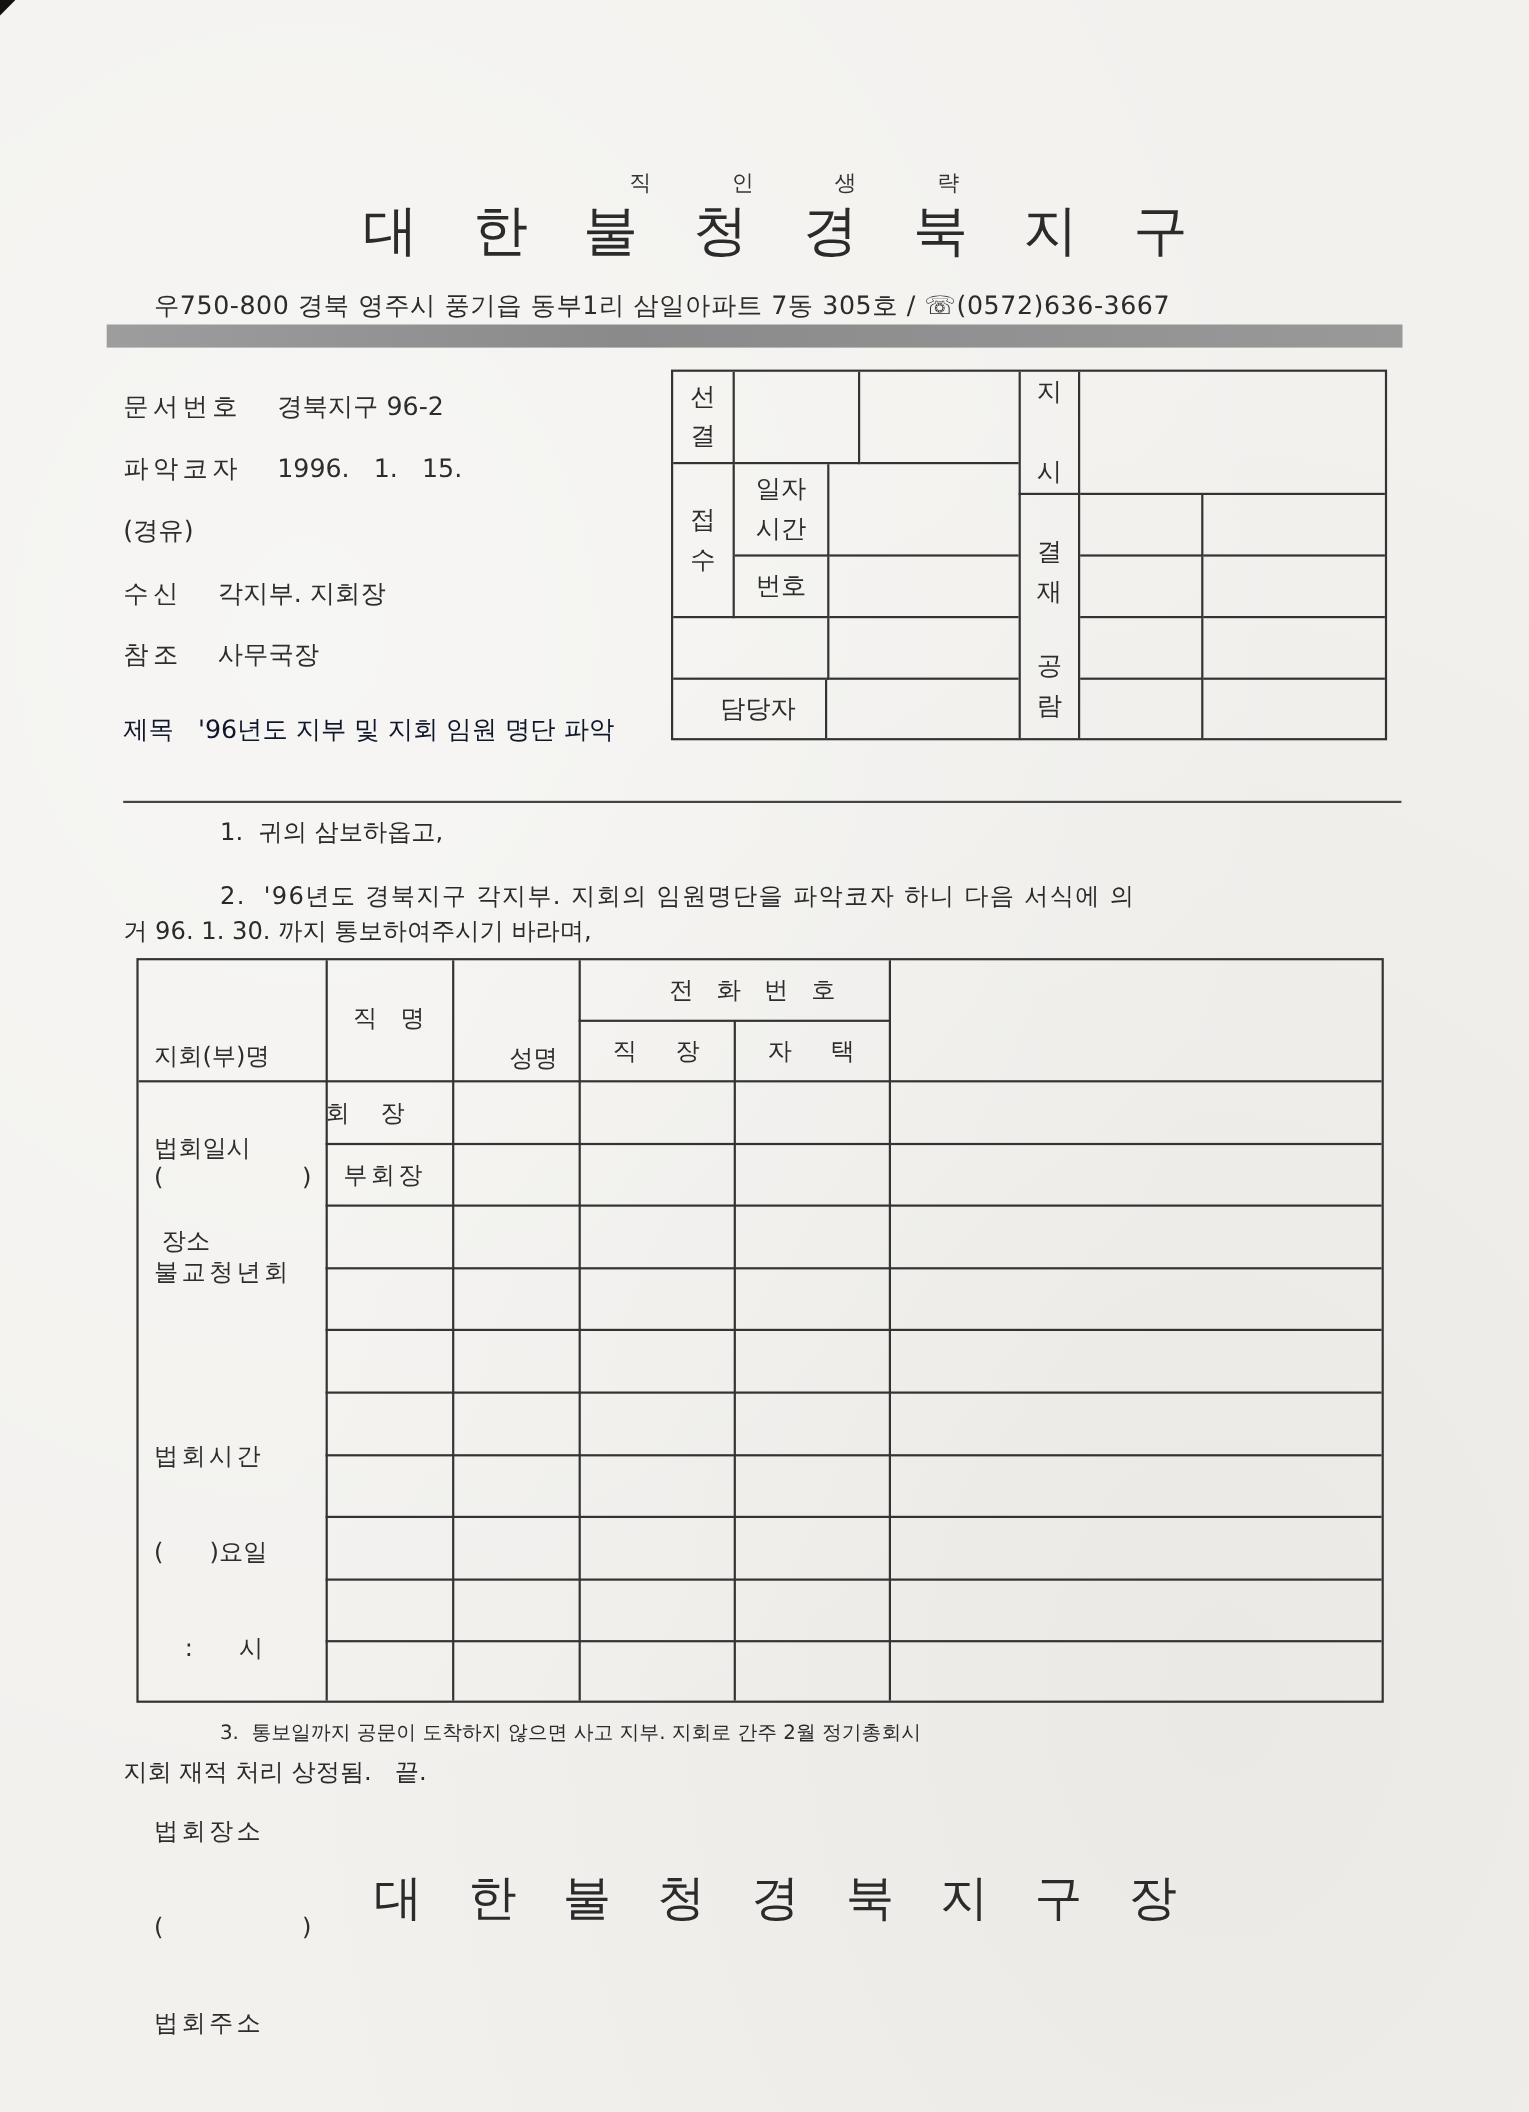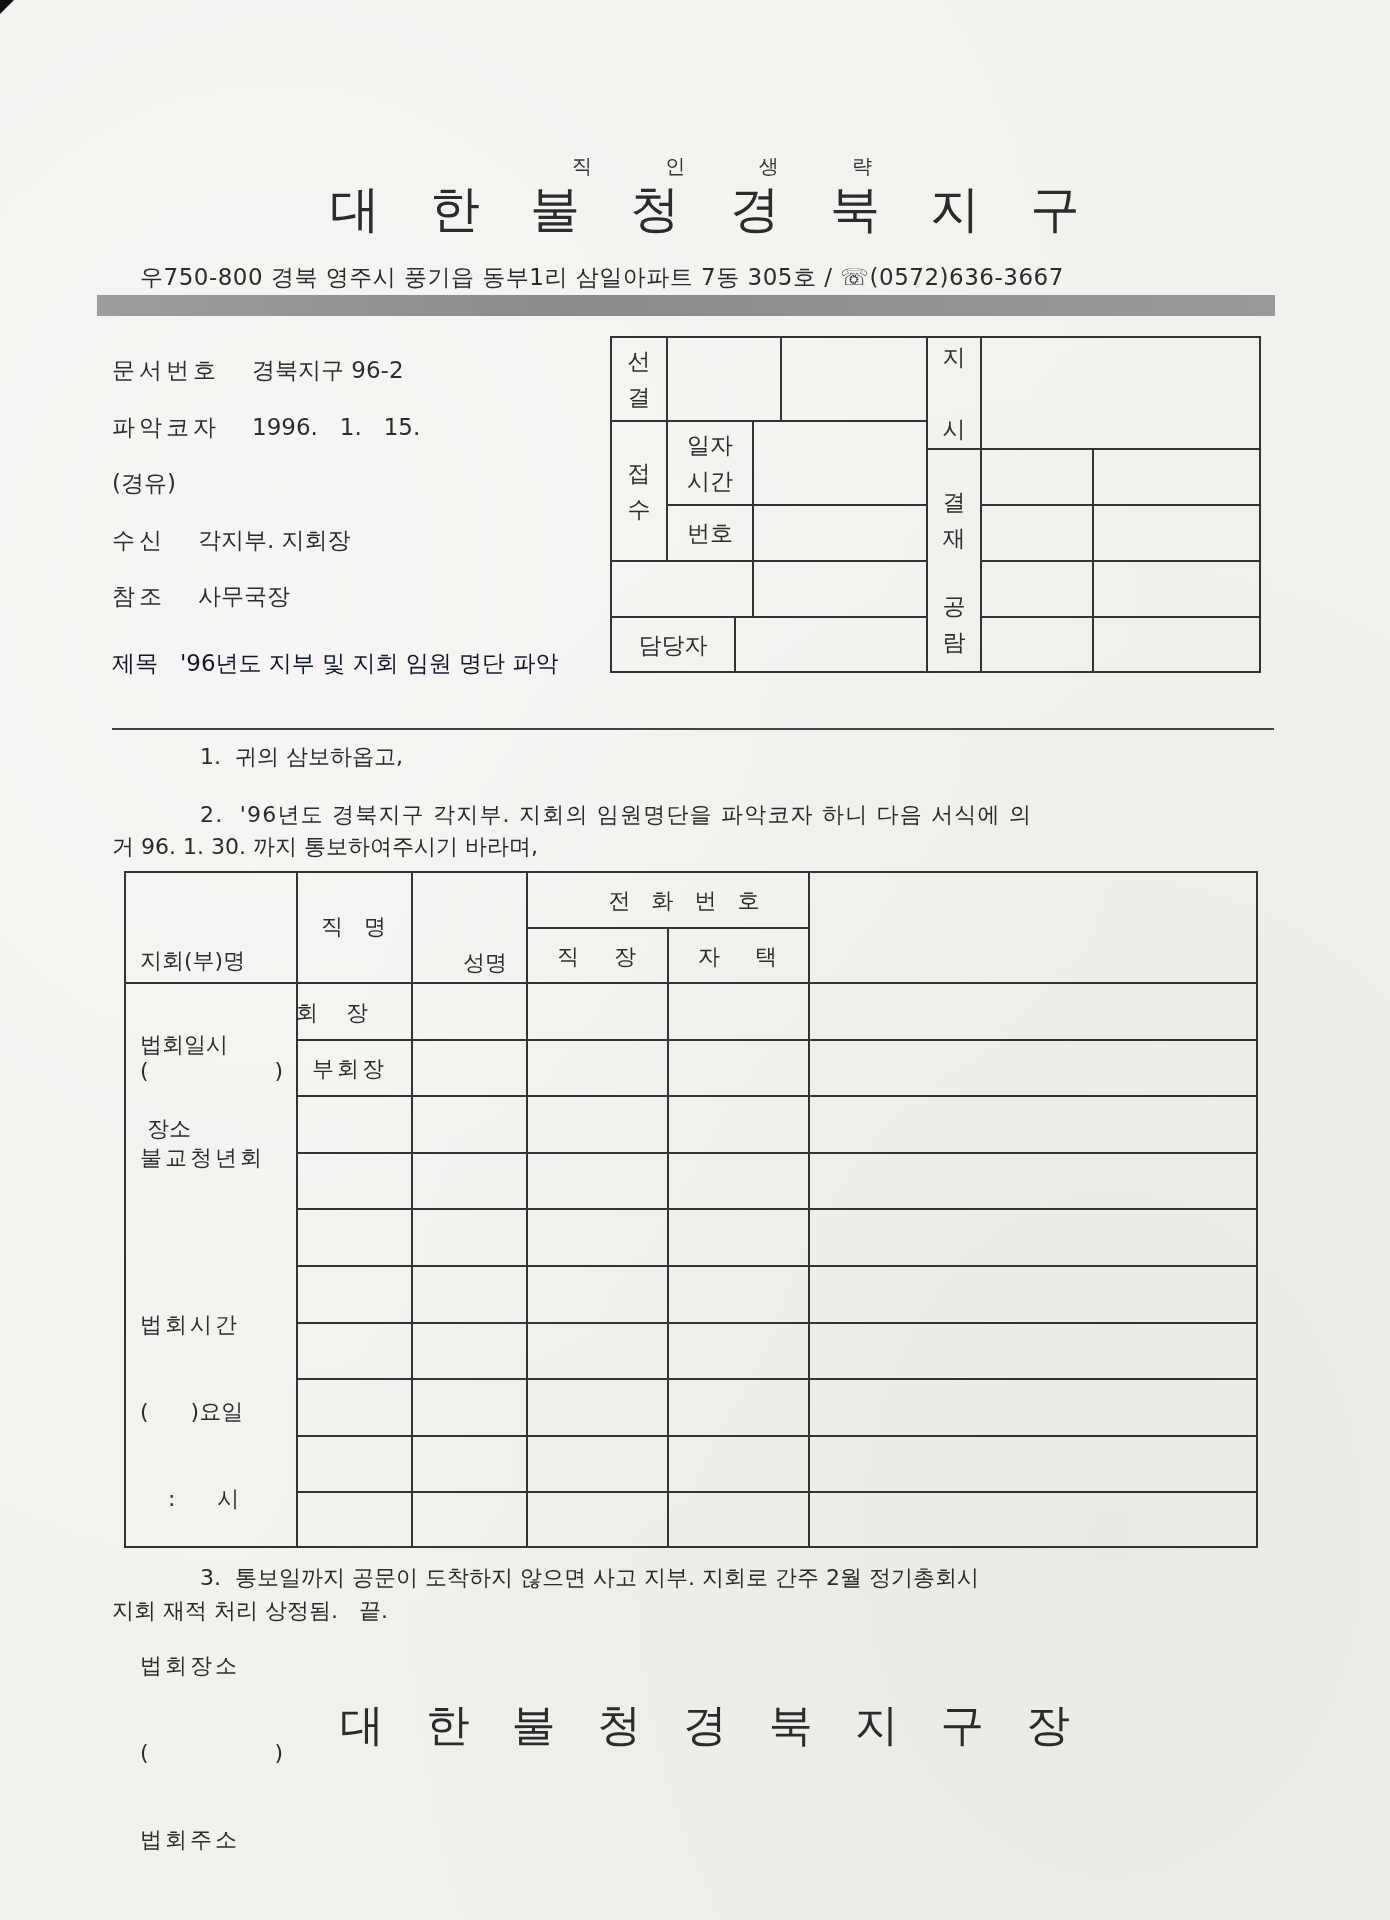--- a/index.html
+++ b/index.html
@@ -25,21 +25,21 @@
            display:flex;align-items:center;justify-content:center;font-size:23px;color:#2d2d2d;text-align:center;line-height:36px;}
   .subject{left:112px;top:648px;font-size:23px;white-space:pre;color:#0f172a;}
   .rule{left:112px;top:728px;width:1162px;height:2px;background:#444;}
   .body1{left:200px;top:742px;font-size:22px;white-space:pre;}
   .body2{left:200px;top:800px;font-size:22px;white-space:pre;letter-spacing:1.2px;}
   .body3{left:112px;top:832px;font-size:22px;white-space:pre;}
   
   .tbl{left:124px;top:871px;width:1134px;height:677px;border:2px solid #333;box-sizing:border-box;}
   .tbl .l{position:absolute;background:#333;}
   .tbl .t{position:absolute;font-size:22px;color:#2d2d2d;white-space:pre;line-height:28px;}
-  .note1{left:200px;top:1563px;font-size:22px;white-space:pre;}
+  .note1{left:200px;top:1563px;font-size:18px;white-space:pre;}
   .note2{left:112px;top:1596px;font-size:22px;white-space:pre;}
   .sig{left:340px;top:1696px;width:730px;display:flex;justify-content:space-between;font-size:44px;color:#2b2b2b;}
 </style>
 </head>
 <body>
 
 <div class="paper"></div>
 <div class="corner"></div>
 
 <div class="abs annot">
@@ -94,21 +94,21 @@
 수</div>
   <div class="c" style="left:56px;top:84px;width:86px;height:84px;border-right-width:2px;border-bottom-width:2px;white-space:pre;">일자
 시간</div>
   <div class="c" style="left:142px;top:84px;width:172px;height:84px;border-bottom-width:2px;"></div>
   <div class="c" style="left:56px;top:168px;width:86px;height:56px;border-right-width:2px;border-bottom-width:2px;">번호</div>
   <div class="c" style="left:142px;top:168px;width:172px;height:56px;border-bottom-width:2px;"></div>
 
   <div class="c" style="left:0;top:224px;width:142px;height:56px;border-right-width:2px;border-bottom-width:2px;"></div>
   <div class="c" style="left:142px;top:224px;width:172px;height:56px;border-bottom-width:2px;"></div>
 
-  <div class="c" style="left:0;top:280px;width:124px;height:53px;border-right-width:2px;">담당자</div>
+  <div class="c" style="left:16px;top:280px;width:124px;height:53px;border-right-width:2px;">담당자</div>
   <div class="c" style="left:142px;top:280px;width:172px;height:53px;"></div>
 
   <div class="c" style="left:314px;top:0;width:56px;height:112px;border-left-width:2px;border-right-width:2px;border-bottom-width:2px;white-space:pre;">지
 
 시</div>
   <div class="c" style="left:370px;top:0;width:277px;height:112px;border-bottom-width:2px;"></div>
   <div class="c" style="left:314px;top:112px;width:56px;height:221px;border-left-width:2px;border-right-width:2px;flex-direction:column;">
     <span style="white-space:pre;margin-top:22px">결
 재</span>
     <span style="white-space:pre;margin-top:32px">공

